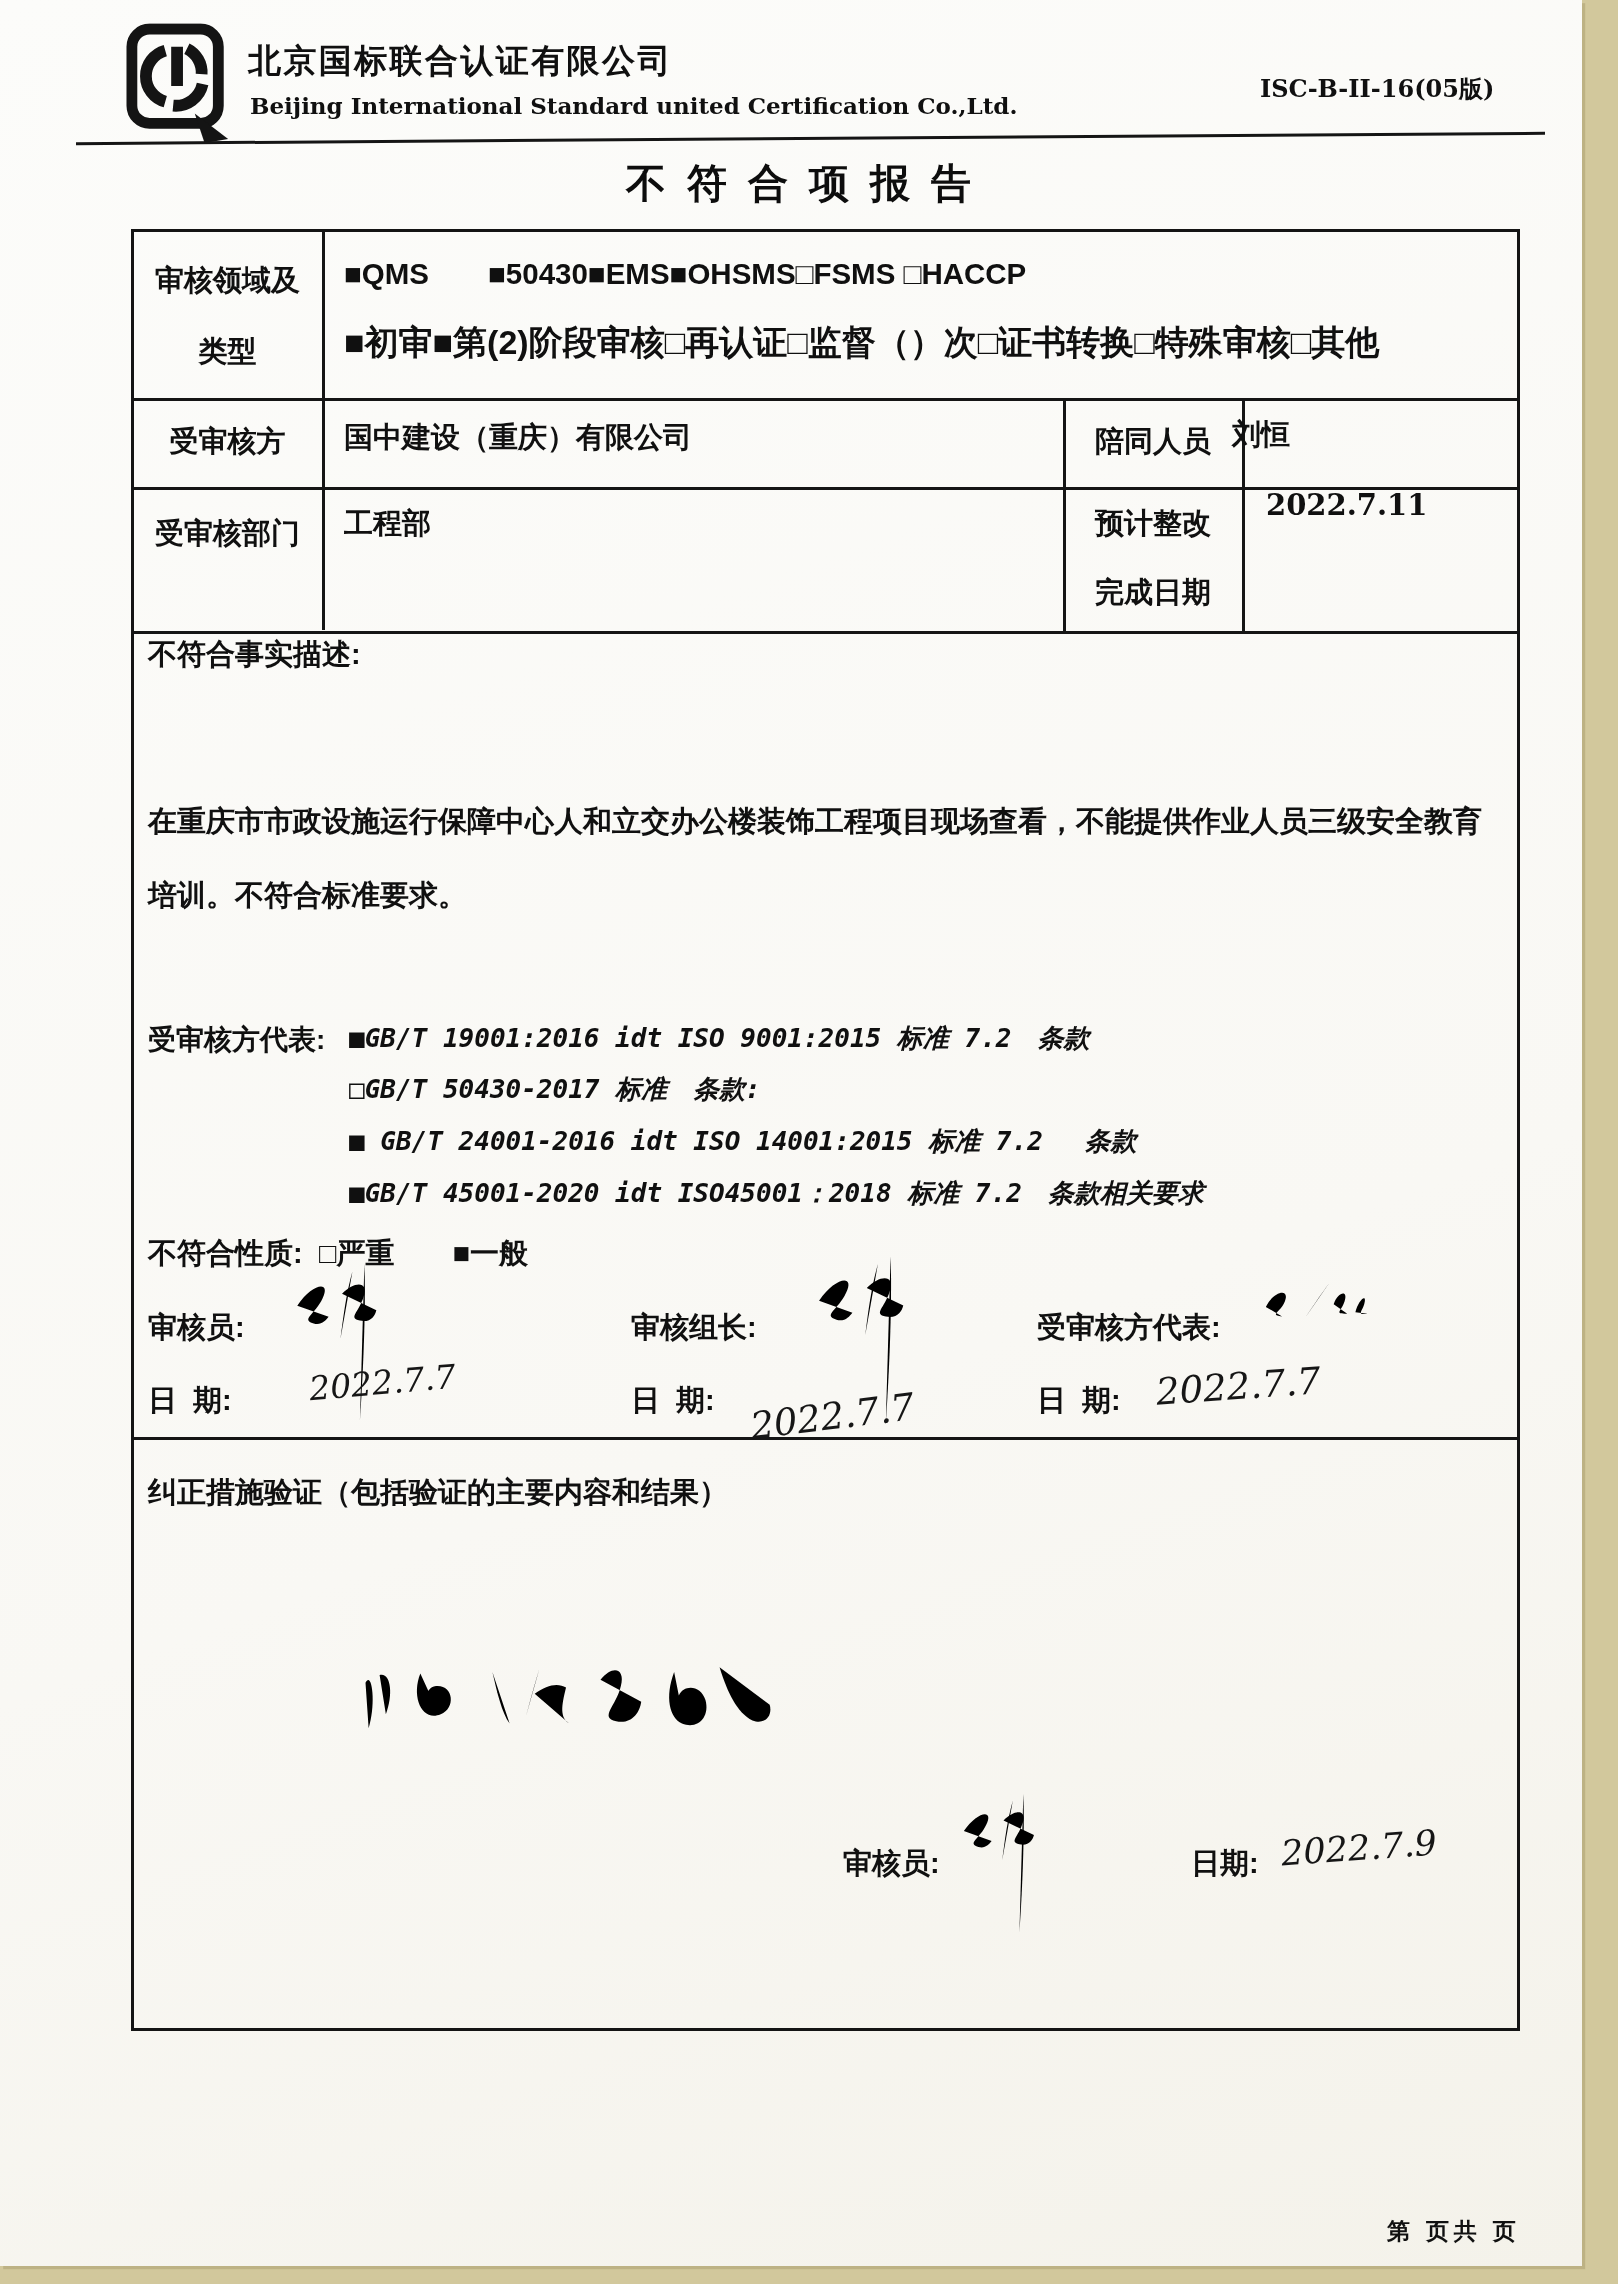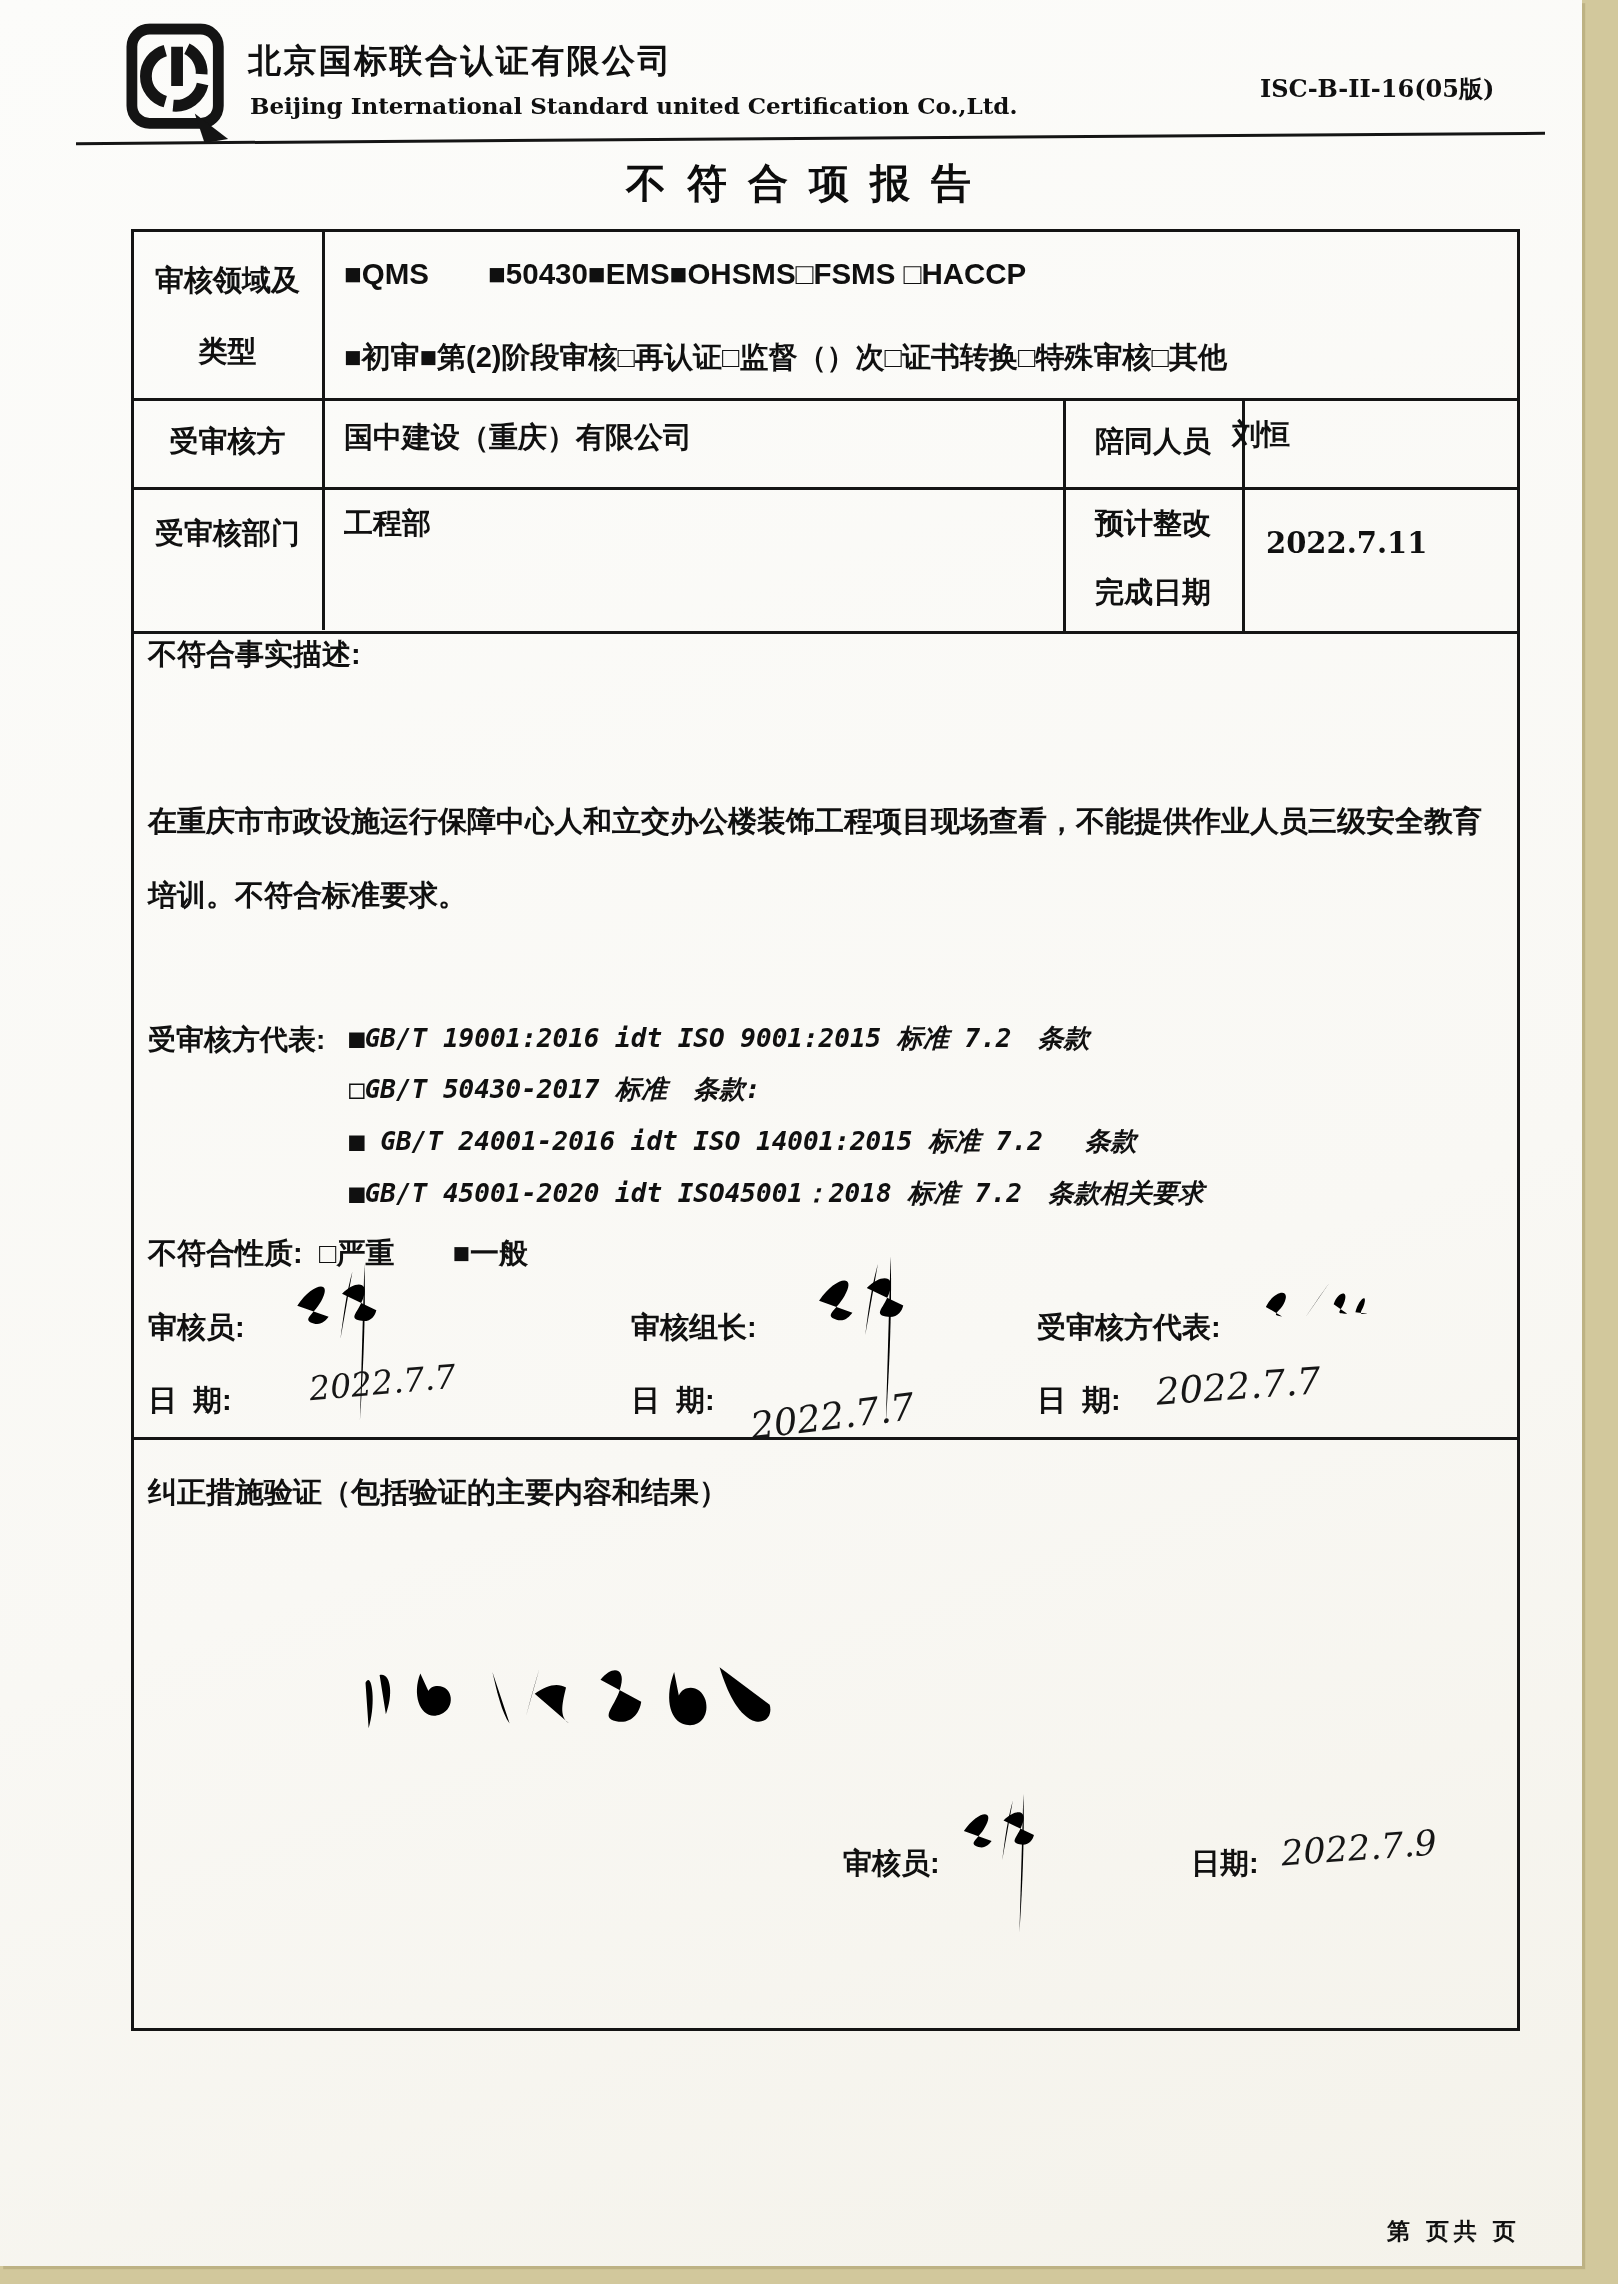--- a/index.html
+++ b/index.html
@@ -89,32 +89,32 @@
   <div class="hline" style="left:131px;top:487px;width:1386px;"></div>
   <div class="hline" style="left:131px;top:631px;width:1386px;"></div>
   <div class="hline" style="left:131px;top:1437px;width:1386px;"></div>
   <div class="vline" style="left:322px;top:229px;height:401px;"></div>
   <div class="vline" style="left:1063px;top:398px;height:233px;"></div>
   <div class="vline" style="left:1242px;top:398px;height:233px;"></div>
 
   <div class="lbl center" style="left:135px;top:263px;width:185px;">审核领域及</div>
   <div class="lbl center" style="left:135px;top:334px;width:185px;">类型</div>
   <div class="lbl" style="left:344px;top:256px;font-size:29.5px;">■QMS　　■50430■EMS■OHSMS□FSMS □HACCP</div>
-  <div class="lbl" style="left:344px;top:340px;font-size:29px;">■初审■第(2)阶段审核□再认证□监督（）次□证书转换□特殊审核□其他</div>
+  <div class="lbl" style="left:344px;top:322px;font-size:34px;">■初审■第(2)阶段审核□再认证□监督（）次□证书转换□特殊审核□其他</div>
 
   <div class="lbl center" style="left:135px;top:424px;width:185px;">受审核方</div>
   <div class="lbl" style="left:344px;top:420px;">国中建设（重庆）有限公司</div>
   <div class="lbl center" style="left:1066px;top:424px;width:174px;">陪同人员</div>
   <div class="lbl" style="left:1232px;top:417px;">刘恒</div>
 
   <div class="lbl center" style="left:135px;top:516px;width:185px;">受审核部门</div>
   <div class="lbl" style="left:344px;top:506px;">工程部</div>
   <div class="lbl center" style="left:1066px;top:506px;width:174px;">预计整改</div>
   <div class="lbl center" style="left:1066px;top:575px;width:174px;">完成日期</div>
-  <div class="lbl" style="left:1266px;top:526px;font-family:'DejaVu Serif','Liberation Serif',serif;">2022.7.11</div>
+  <div class="lbl" style="left:1266px;top:488px;font-family:'DejaVu Serif','Liberation Serif',serif;">2022.7.11</div>
 
   <div class="lbl" style="left:148px;top:637px;">不符合事实描述:</div>
   <div class="lbl" style="left:148px;top:784px;width:1344px;white-space:normal;line-height:74px;font-size:29px;">在重庆市市政设施运行保障中心人和立交办公楼装饰工程项目现场查看，不能提供作业人员三级安全教育培训。不符合标准要求。</div>
 
   <div class="lbl" style="left:148px;top:1023px;font-size:28px;">受审核方代表:</div>
   <div class="lbl mono" style="left:349px;top:1023px;">■GB/T 19001:2016 idt ISO 9001:2015 标准 7.2　条款</div>
   <div class="lbl mono" style="left:349px;top:1074px;">□GB/T 50430-2017 标准　条款:</div>
   <div class="lbl mono" style="left:349px;top:1126px;">■ GB/T 24001-2016 idt ISO 14001:2015 标准 7.2　 条款</div>
   <div class="lbl mono" style="left:349px;top:1178px;">■GB/T 45001-2020 idt ISO45001：2018 标准 7.2　条款相关要求</div>
 

